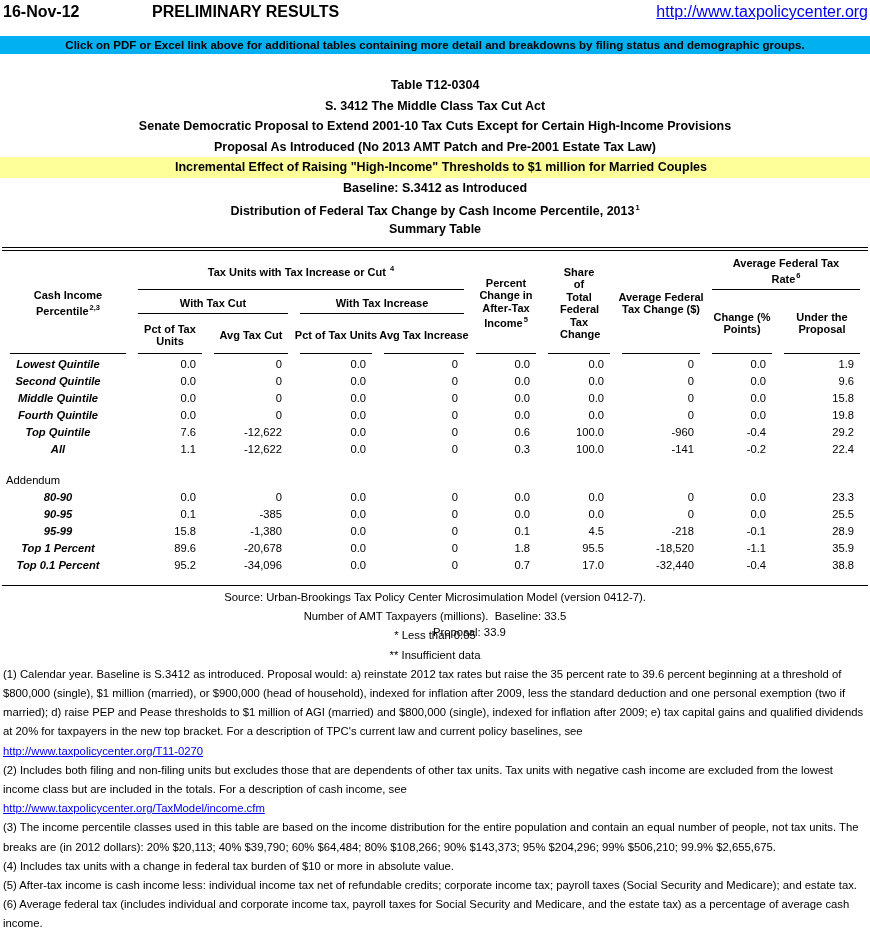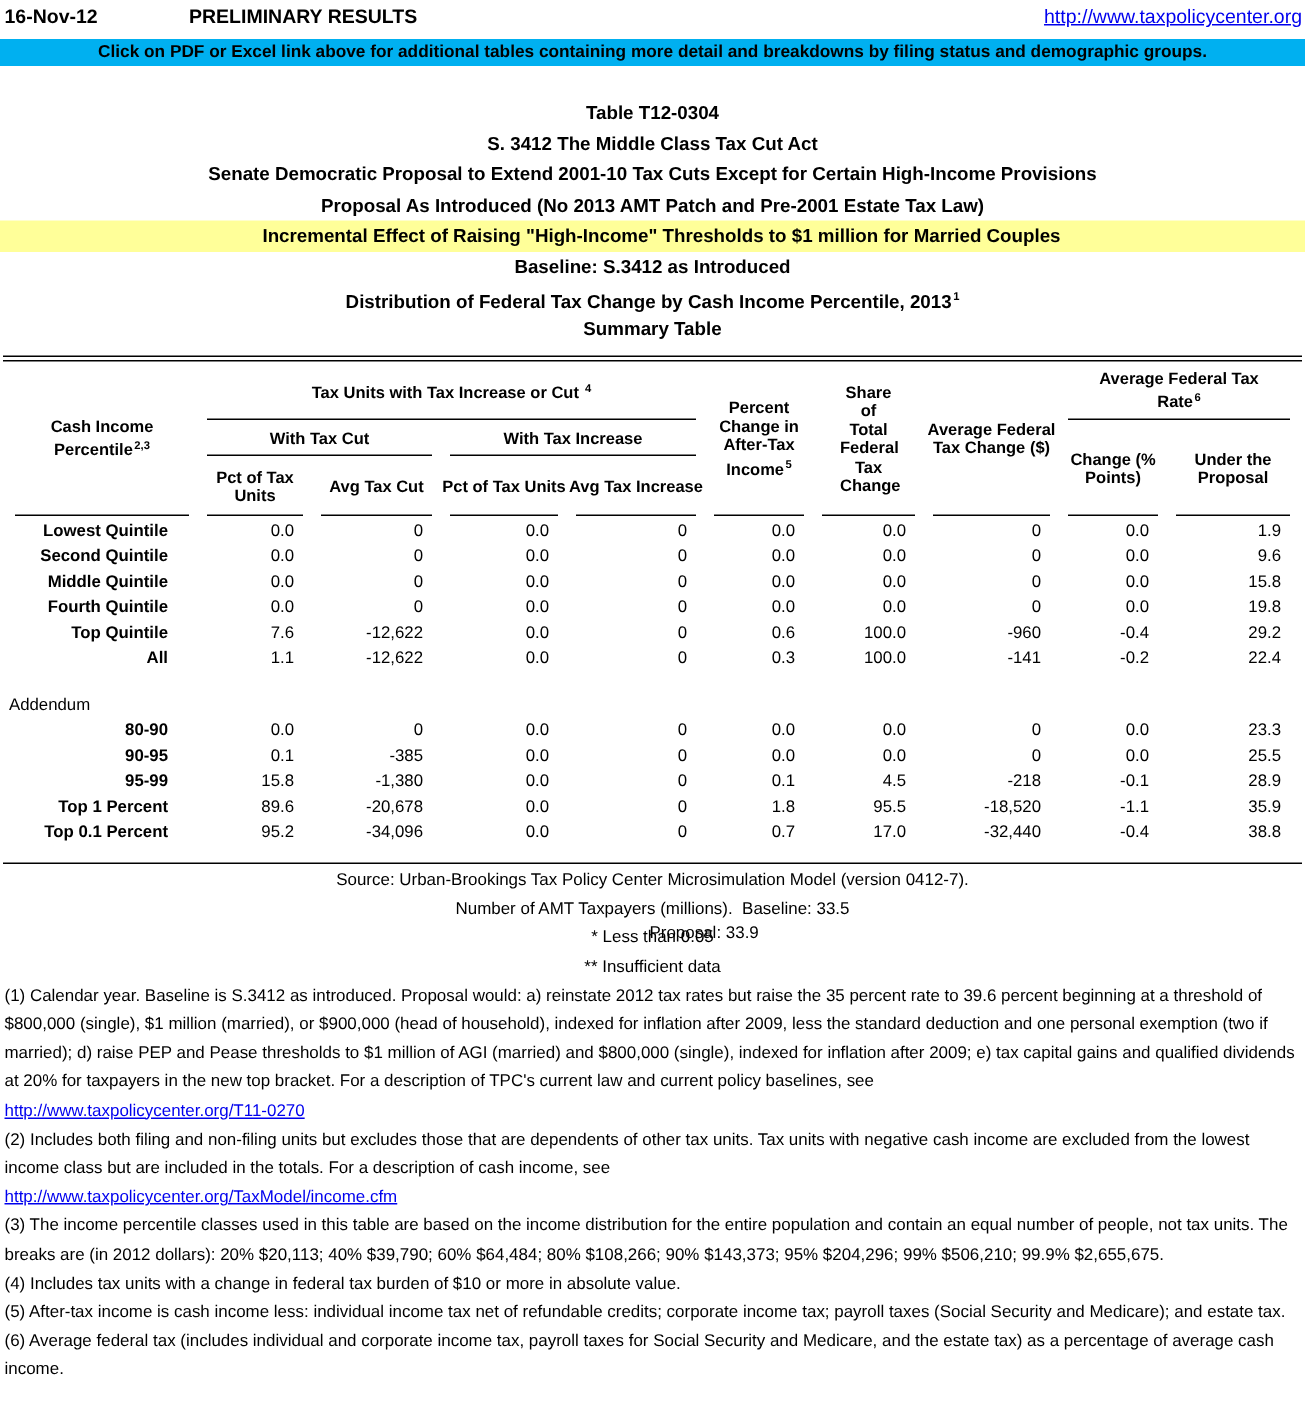--- a/index.html
+++ b/index.html
@@ -1,23 +1,23 @@
 <!DOCTYPE html>
 <html><head>
 <meta charset="utf-8">
 <style>
   html,body{margin:0;padding:0;background:#fff;}
   body{width:870px;font-family:"Liberation Sans","DejaVu Sans",sans-serif;color:#000;overflow-x:hidden;}
   sup{font-size:7.5px;margin-left:1px;}
   a{color:#0000EE;text-decoration:underline;text-align:center;}
 
   
-  .topbar{position:relative;height:26px;font-size:13px;font-weight:bold;}
+  .topbar{position:relative;height:36px;font-size:16px;font-weight:bold;}
   .topbar .date{position:absolute;left:3px;top:3px;}
-  .topbar .prelim{position:absolute;left:126px;top:3px;}
+  .topbar .prelim{position:absolute;left:152px;top:3px;}
   .topbar .toplink{position:absolute;right:2px;top:3px;font-weight:normal;}
 
   
   .banner{height:18px;line-height:18px;background:#00B0F0;text-align:center;font-size:11.5px;font-weight:bold;}
 
   
   .titles{padding-top:21px;text-align:center;font-weight:bold;font-size:12.5px;}
   .titles .tline{height:20.5px;line-height:20.5px;}
   .titles .hl{background:#FFFF99;padding-left:12px;}
 
@@ -28,21 +28,21 @@
   table{border-collapse:collapse;table-layout:fixed;width:862px;margin:0 4px;}
   th{font-weight:bold;font-size:11px;line-height:12.5px;text-align:center;vertical-align:middle;padding:0;position:relative;}
   th.pad{padding:0 18px;}
   .useg::after{content:"";position:absolute;left:6px;right:6px;bottom:1px;border-bottom:1.4px solid #000;}
   thead tr.r1{height:40px;}
   thead tr.r2{height:24px;}
   thead tr.r3{height:40px;}
   tbody tr{height:17px;}
   td{font-size:11.2px;padding:0;}
   td.num{text-align:right;padding-right:12px;}
-  td.lbl{text-align:right;font-weight:bold;padding-right:20px;}
+  td.lbl{text-align:center;font-weight:bold;padding-right:20px;font-style:italic;}
   td.section{text-align:left;font-weight:normal;padding-left:2px;}
   tr.spacer{height:14px;}
   tr.spacer2{height:12px;}
 
   
   .footer{margin:2px 3px 0 3px;font-size:11.3px;}
   .footer .fline{line-height:19.2px;position:relative;text-align:center;}
   .footer .amt-label{white-space:pre;}
   .footer .amt-proposal{position:absolute;left:430px;top:16px;}
   .footer .note{line-height:19.2px;}

